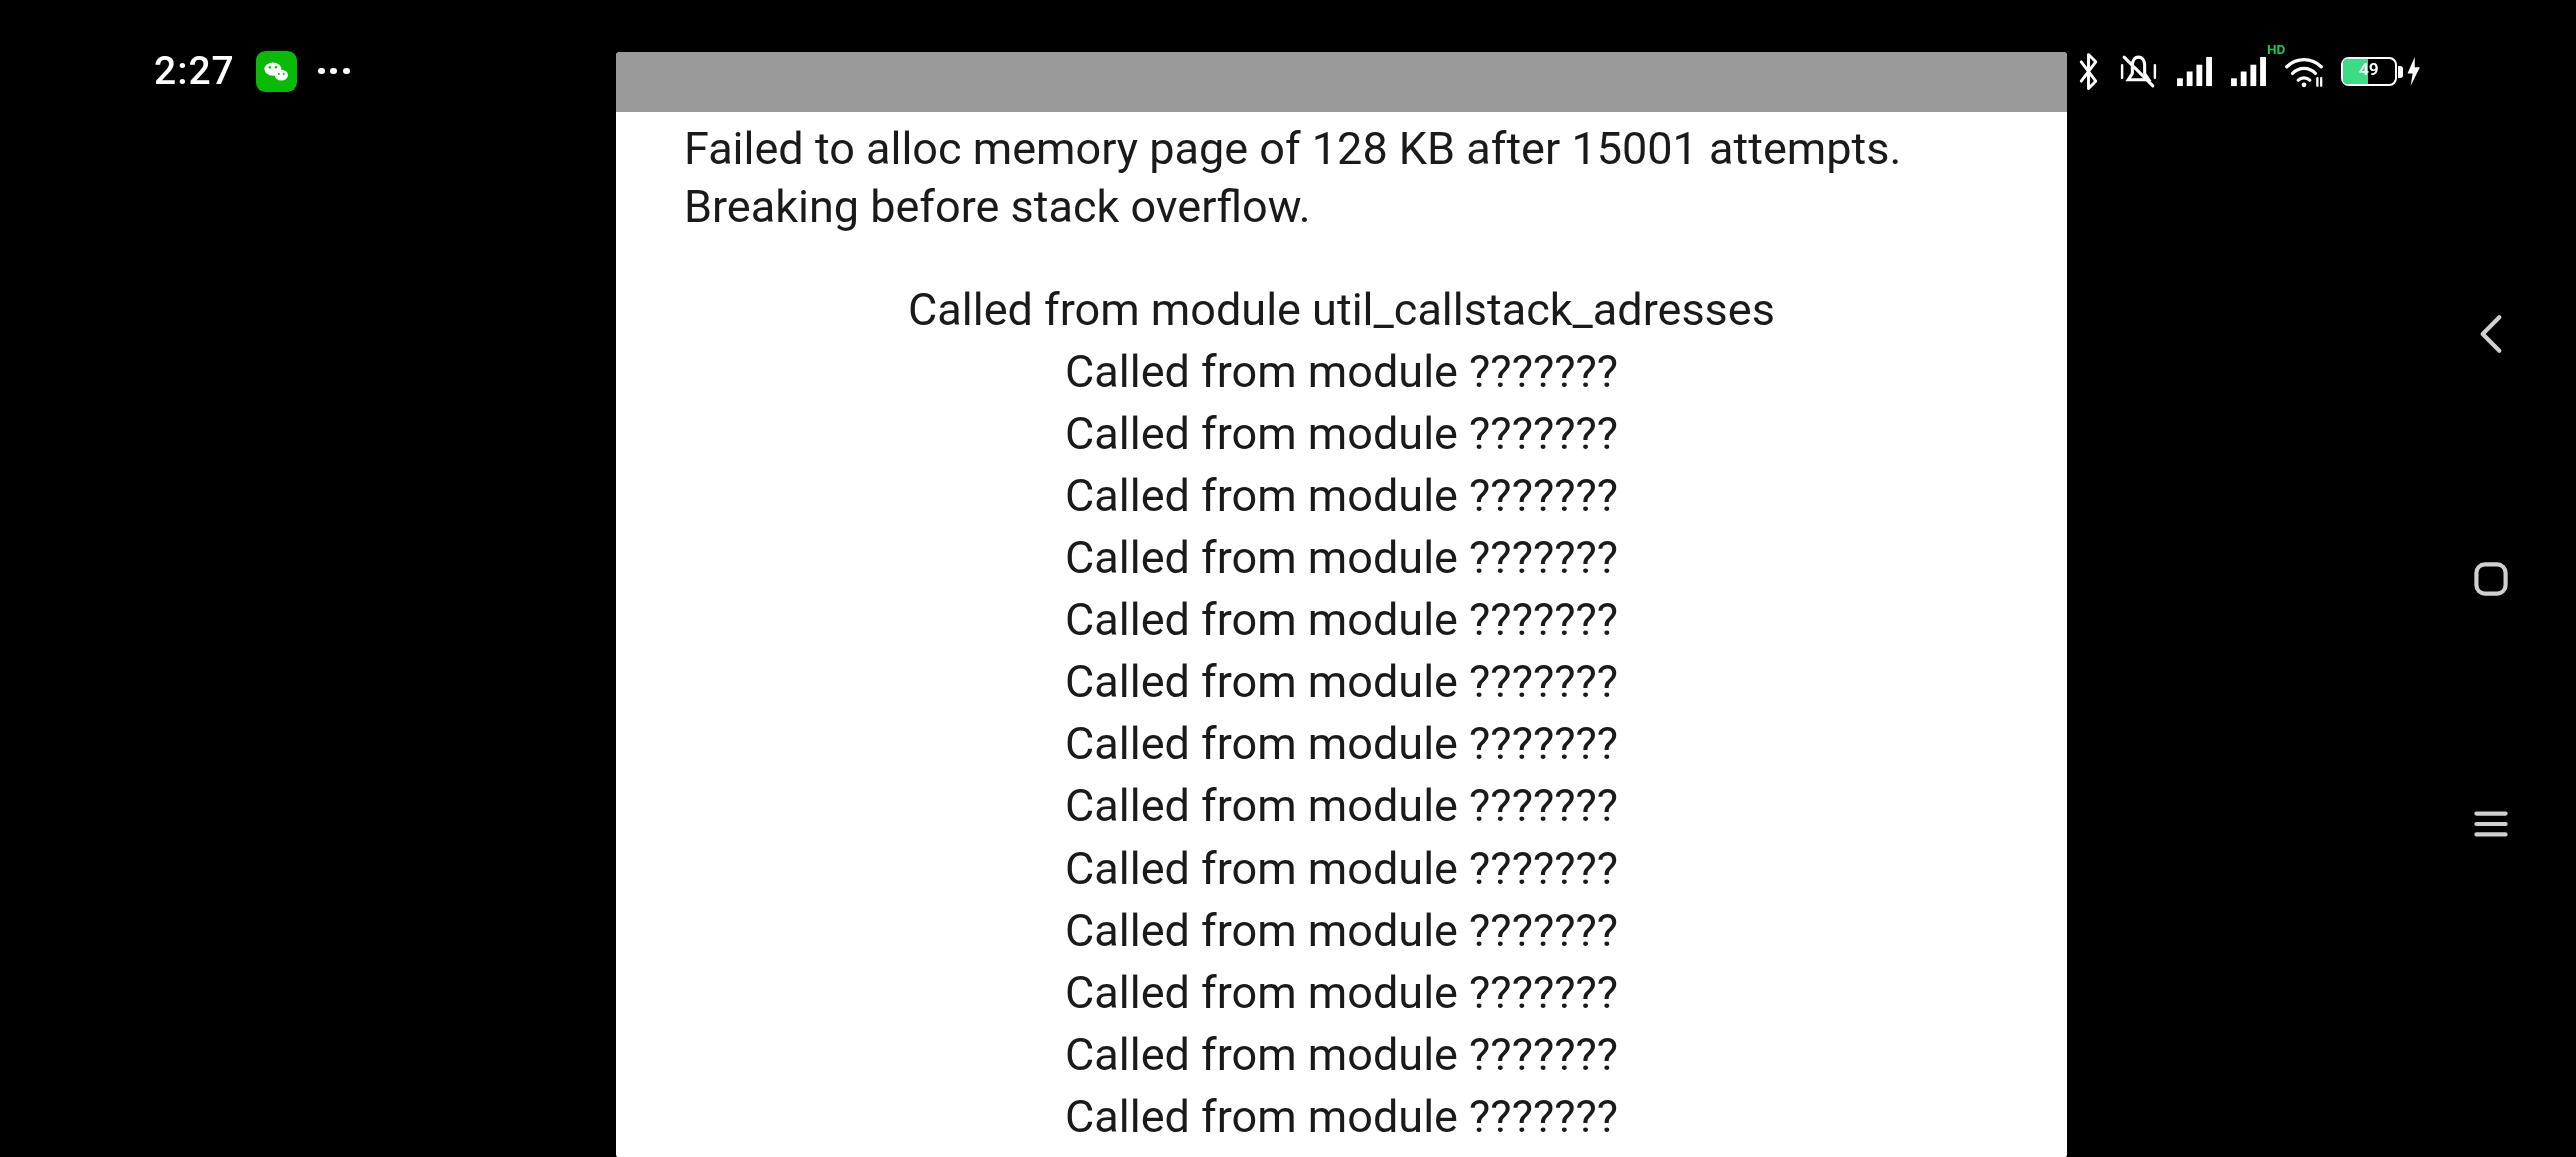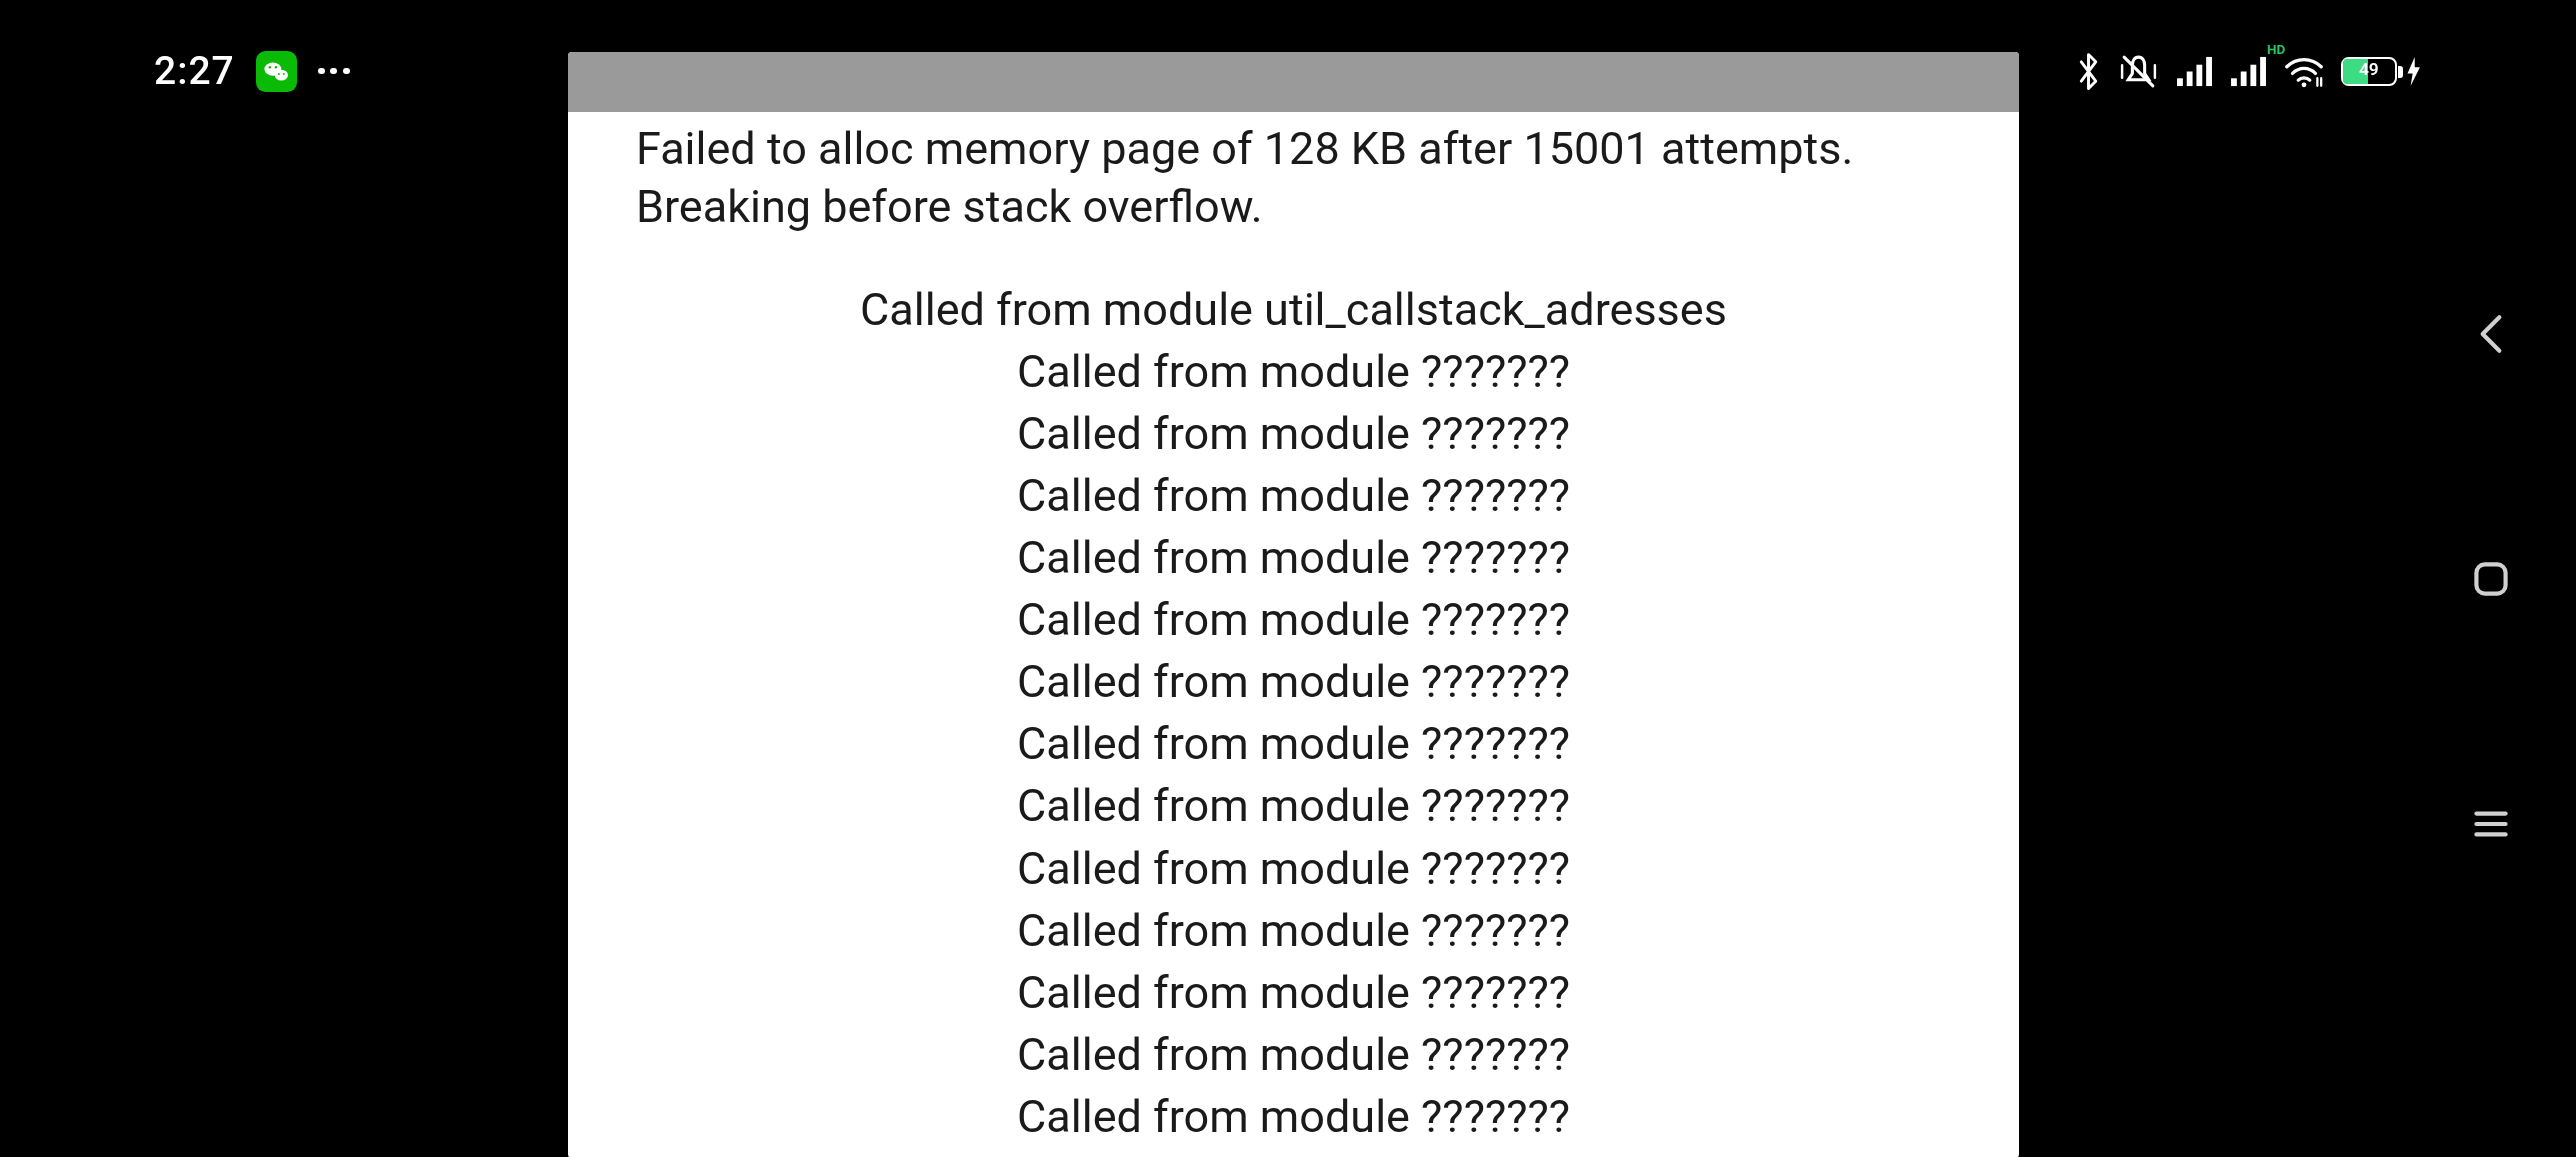--- a/index.html
+++ b/index.html
@@ -56,21 +56,21 @@
     height: 100%; background:#3ddc84; border-radius:3.9px 0 0 3.9px;
   }
   .battery-text {
     position:absolute; width:100%; text-align:center; font-size:17.4px; font-weight:600; color:#fff;
   }
   .bolt { margin-left:3.9px; }
 
   
   .app-window {
     position: absolute;
-    left: 568px;
+    left: 616px;
     top: 52px;
     width: 1451px;
     height: 1106px;
     background: #fff;
     border-radius: 3.9px;
     box-shadow: 0 0 29px rgba(0,0,0,0.3);
     overflow: hidden;
   }
   .title-strip {
     height: 60px;

